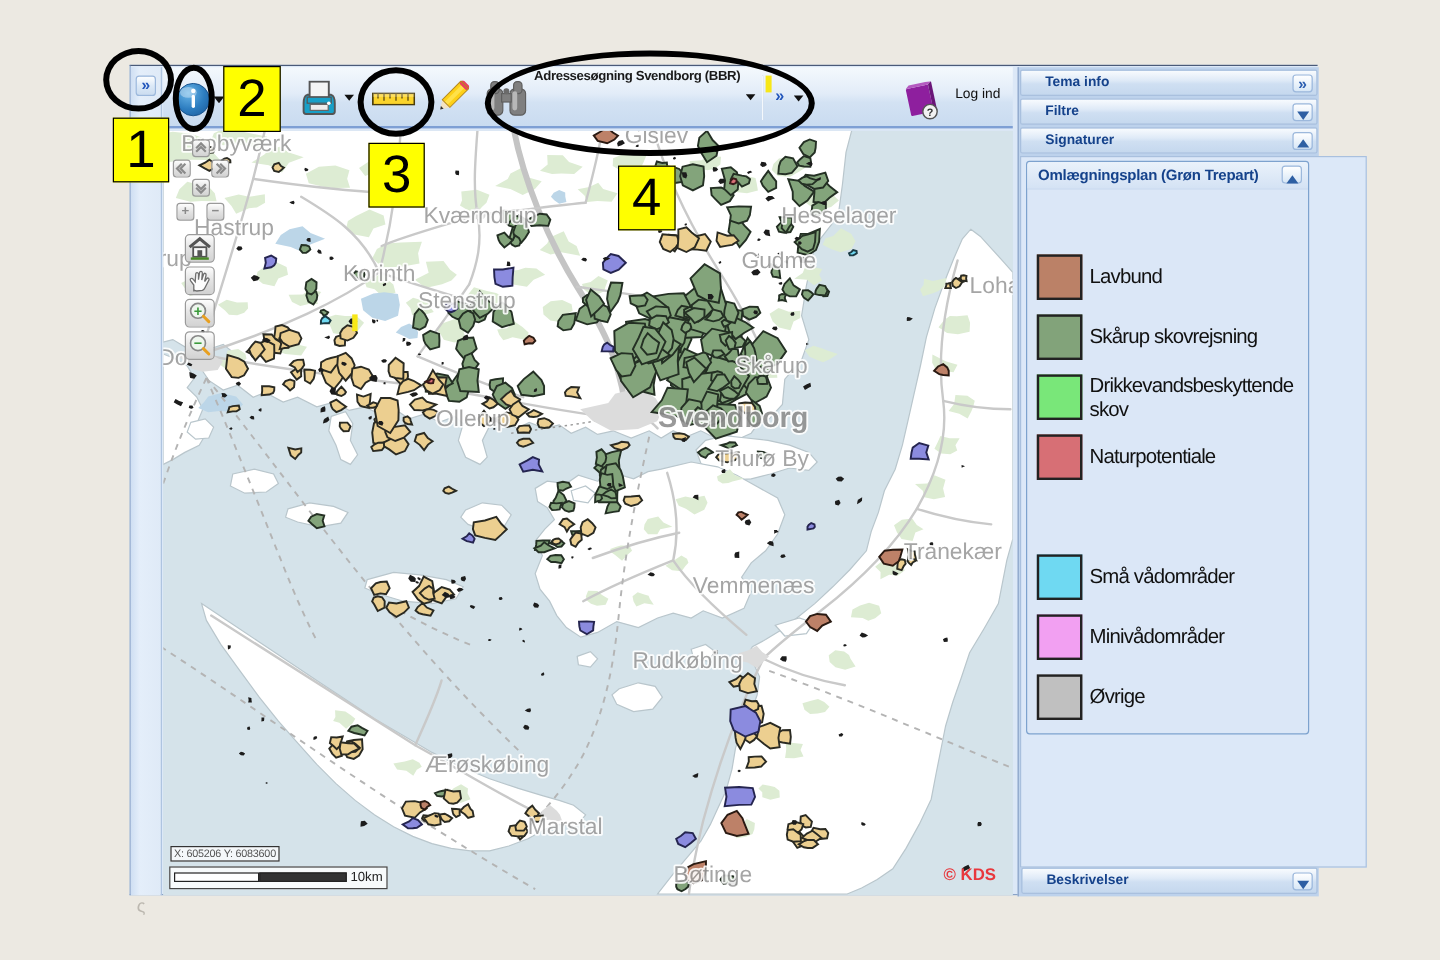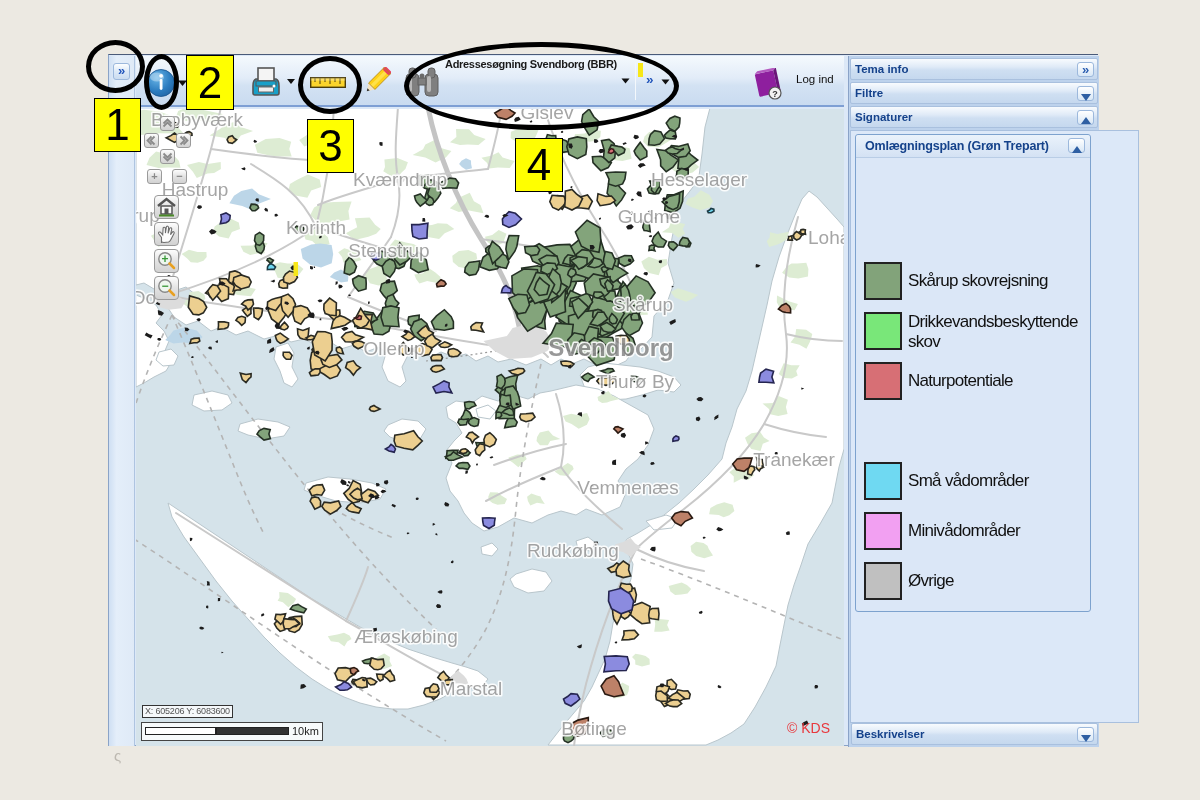--- a/index.html
+++ b/index.html
@@ -1,20 +1,20 @@
 <!DOCTYPE html>
 <html><head><meta charset="utf-8"><title>Kort</title><style>
 *{margin:0;padding:0;box-sizing:border-box}
 html,body{width:1200px;height:800px;overflow:hidden;background:#ece9e2;font-family:"Liberation Sans",sans-serif}
 #win{position:absolute;left:108px;top:54px;width:990px;height:692px;background:#dce8f7;border-top:1px solid #4a5a78;border-left:1px solid #8aa3c8;border-bottom:1px solid #8aa3c8;}
 #west{position:absolute;left:0;top:1px;width:26px;height:690px;background:linear-gradient(90deg,#cfdff3,#e4eefa 30%,#dfeaf7);border-right:1px solid #aec4e0}
 .sqbtn{position:absolute;width:17px;height:17px;background:linear-gradient(#fdfeff,#dce9f7 50%,#cbdcf0);border:1px solid #9cb8dc;border-radius:3px;color:#2255bb;font-weight:bold;font-size:13px;text-align:center;line-height:14px}
 #toolbar{position:absolute;left:27px;top:1px;width:708px;height:51px;background:linear-gradient(#f4f9fd,#e2ecf8 45%,#d3e2f3 60%,#c9dbf0);border-bottom:2px solid #7e9fd4}
 #rpanel{position:absolute;left:739px;top:1px;width:251px;height:691px;background:#bdd2ec;border-left:1px solid #8aa3c8}
-.hbar{position:relative;height:22px;background:linear-gradient(#f8fbfe,#dfeaf7 40%,#cfdff2 55%,#c5d8ee);border:1px solid #a9c0de;border-radius:2px;margin:2px 1px 0 1px;color:#15428b;font-size:11.5px;font-weight:bold;line-height:21px;padding-left:4px}
+.hbar{position:relative;height:22px;background:linear-gradient(#f8fbfe,#dfeaf7 40%,#cfdff2 55%,#c5d8ee);border:1px solid #a9c0de;border-radius:2px;margin:2px 1px 0 1px;color:#15428b;font-size:11.5px;font-weight:bold;line-height:21px;padding-left:20px}
 .hbtn{position:absolute;right:3px;top:3px;width:17px;height:15px;background:linear-gradient(#ffffff,#dcec fa 50%,#cfe0f3);background:linear-gradient(#ffffff,#d8e7f6);border:1px solid #9cb8dc;border-radius:3px;text-align:center}
 .tri{display:inline-block;width:0;height:0;vertical-align:middle}
 #pcontent{position:absolute;left:1px;top:74px;width:289px;height:593px;background:#dce8f8;border:1px solid #a9c0de}
 #fieldset{position:absolute;left:4px;top:3px;width:236px;height:478px;background:#dbe7f7;border:1px solid #7da2ce;border-radius:3px}
 #fshead{height:23px;background:linear-gradient(#eaf2fb,#d4e2f4);border-bottom:1px solid #b9cde6;border-radius:3px 3px 0 0;color:#15428b;font-weight:bold;font-size:12.5px;line-height:22px;padding-left:9px;letter-spacing:-0.2px}
 .lrow{position:absolute;left:8px;display:flex}
 .sw{width:38px;height:38px;border:2px solid #1c1c1c0;border:2px solid #222;flex:none}
 .lbl{margin-left:6px;align-self:center;font-size:17px;color:#111;letter-spacing:-0.7px;line-height:20px}
 #beskriv{position:absolute;left:1px;bottom:2px;width:249px;}
 #mapwrap{position:absolute;left:27px;top:54px;width:708px;height:637px;background:#d3e2ea;overflow:hidden}
@@ -767,30 +767,34 @@
           <text x="10" y="13" text-anchor="middle" font-size="12" font-weight="bold" fill="#3a9a3a" font-family="Liberation Sans,sans-serif">−</text>
           <line x1="14.5" y1="13.5" x2="19" y2="18" stroke="#e8a020" stroke-width="2.5" stroke-linecap="round"></line>
         </svg></div>
 
 <div id="coordbox">X: 605206 Y: 6083600</div>
 <div id="scalebox">
 <div style="position:absolute;left:3px;top:4px;width:71px;height:8px;background:#fff;border:1px solid #222"></div>
 <div style="position:absolute;left:74px;top:4px;width:73px;height:8px;background:#333;border:1px solid #222"></div>
 <div style="position:absolute;left:150px;top:2px;font-size:11px;color:#222">10km</div>
 </div>
-<div style="position:absolute;right:14px;bottom:10px;font-size:14px;font-weight:normal;color:#e8383d">© KDS</div>
+<div style="position:absolute;right:14px;bottom:10px;font-size:14px;font-weight:bold;color:#e8383d">© KDS</div>
 
 </div>
 <div id="rpanel">
 <div class="hbar">Tema info<span class="hbtn" style="color:#2a5db0;font-size:13px;line-height:13px;font-weight:bold">»</span></div>
 <div class="hbar">Filtre<span class="hbtn"><span class="tri" style="border-left:5.5px solid transparent;border-right:5.5px solid transparent;border-top:7px solid #2e5fa3;margin-top:-1px"></span></span></div>
 <div class="hbar">Signaturer<span class="hbtn"><span class="tri" style="border-left:5.5px solid transparent;border-right:5.5px solid transparent;border-bottom:7px solid #2e5fa3;margin-top:-3px"></span></span></div>
 <div id="pcontent">
 <div id="fieldset">
 <div id="fshead">Omlægningsplan (Grøn Trepart)<span class="hbtn" style="top:3px;right:5px"><span class="tri" style="border-left:5.5px solid transparent;border-right:5.5px solid transparent;border-bottom:7px solid #2e5fa3;margin-top:-3px"></span></span></div>
+<div class="lrow" style="top:77px">
+            <div class="sw" style="background:#bb8167"></div>
+            <div class="lbl" style="width:170px">Lavbund</div>
+          </div>
 <div class="lrow" style="top:127px">
             <div class="sw" style="background:#82a37a"></div>
             <div class="lbl" style="width:170px">Skårup skovrejsning</div>
           </div>
 <div class="lrow" style="top:177px">
             <div class="sw" style="background:#79e779"></div>
             <div class="lbl" style="width:170px">Drikkevandsbeskyttende skov</div>
           </div>
 <div class="lrow" style="top:227px">
             <div class="sw" style="background:#d76f75"></div>

